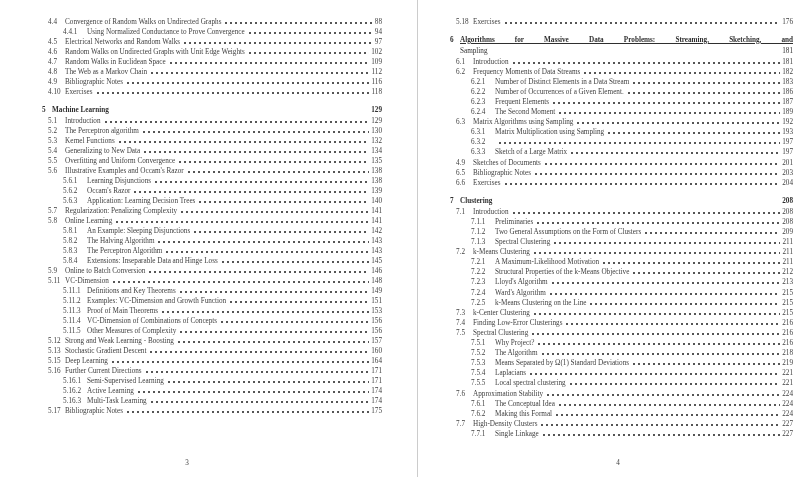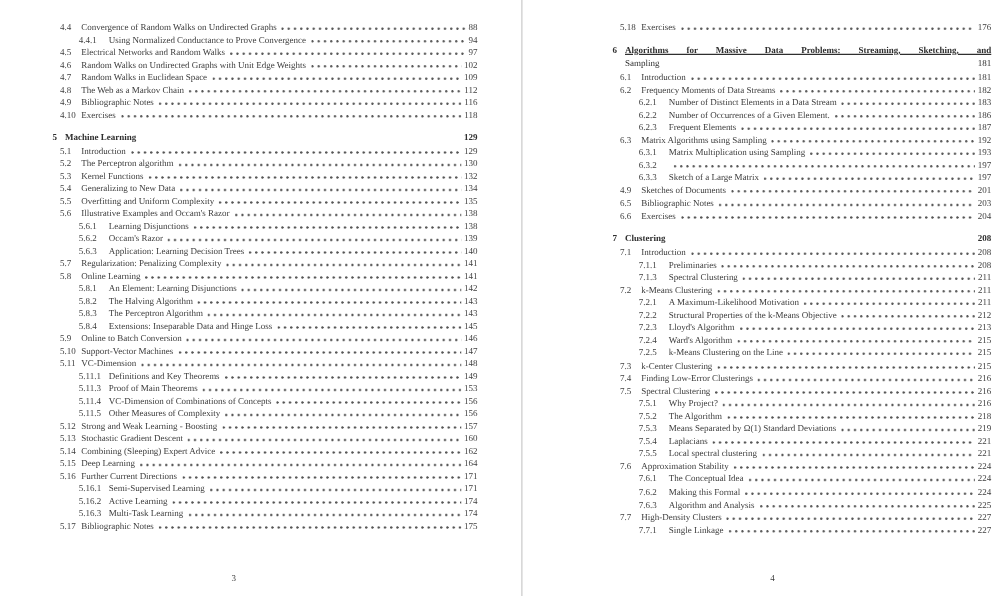--- a/index.html
+++ b/index.html
@@ -20,21 +20,21 @@
   .page.right { left: 450px; width: 343px; }
   .toc { position: absolute; top: 16.5px; left: 0; right: 0; }
 
   .row {
     display: flex;
     align-items: baseline;
     font-size: 7.2px;
     white-space: nowrap;
   }
   .page.left  .row { height: 10px;   line-height: 10px; }
-  .page.right .row { height: 10.1px; line-height: 10.1px; margin-left: 40px; }
+  .page.right .row { height: 10.1px; line-height: 10.1px; }
 
   .row.chapter, .row.chapter-line1 {
     margin-top: 8px;
     font-weight: bold;
     color: #2f2f2f;
   }
   .row.chapter-line2 { font-weight: normal; color: #2f2f2f; }
   .page.left  .row.chapter,
   .page.left  .row.chapter-line1,
   .page.left  .row.chapter-line2  { height: 11px; line-height: 11px; }
@@ -161,21 +161,21 @@
           <span class="pagenum">132</span>
         </div>
         <div class="row section">
           <span class="num">5.4</span>
           <span class="title">Generalizing to New Data</span>
           <span class="leader"></span>
           <span class="pagenum">134</span>
         </div>
         <div class="row section">
           <span class="num">5.5</span>
-          <span class="title">Overfitting and Uniform Complexity</span>
+          <span class="title">Overfitting and Uniform Convergence</span>
           <span class="leader"></span>
           <span class="pagenum">135</span>
         </div>
         <div class="row section">
           <span class="num">5.6</span>
           <span class="title">Illustrative Examples and Occam's Razor</span>
           <span class="leader"></span>
           <span class="pagenum">138</span>
         </div>
         <div class="row subsection">
@@ -203,21 +203,21 @@
           <span class="pagenum">141</span>
         </div>
         <div class="row section">
           <span class="num">5.8</span>
           <span class="title">Online Learning</span>
           <span class="leader"></span>
           <span class="pagenum">141</span>
         </div>
         <div class="row subsection">
           <span class="num">5.8.1</span>
-          <span class="title">An Element: Learning Disjunctions</span>
+          <span class="title">An Example: Sleeping Disjunctions</span>
           <span class="leader"></span>
           <span class="pagenum">142</span>
         </div>
         <div class="row subsection">
           <span class="num">5.8.2</span>
           <span class="title">The Halving Algorithm</span>
           <span class="leader"></span>
           <span class="pagenum">143</span>
         </div>
         <div class="row subsection">
@@ -232,38 +232,38 @@
           <span class="leader"></span>
           <span class="pagenum">145</span>
         </div>
         <div class="row section">
           <span class="num">5.9</span>
           <span class="title">Online to Batch Conversion</span>
           <span class="leader"></span>
           <span class="pagenum">146</span>
         </div>
         <div class="row section">
-          <span class="num">5.10</span>
-          <span class="title">Support-Vector Machines</span>
-          <span class="leader"></span>
-          <span class="pagenum">147</span>
-        </div>
-        <div class="row section">
           <span class="num">5.11</span>
           <span class="title">VC-Dimension</span>
           <span class="leader"></span>
           <span class="pagenum">148</span>
         </div>
         <div class="row subsection">
           <span class="num">5.11.1</span>
           <span class="title">Definitions and Key Theorems</span>
           <span class="leader"></span>
           <span class="pagenum">149</span>
         </div>
         <div class="row subsection">
+          <span class="num">5.11.2</span>
+          <span class="title">Examples: VC-Dimension and Growth Function</span>
+          <span class="leader"></span>
+          <span class="pagenum">151</span>
+        </div>
+        <div class="row subsection">
           <span class="num">5.11.3</span>
           <span class="title">Proof of Main Theorems</span>
           <span class="leader"></span>
           <span class="pagenum">153</span>
         </div>
         <div class="row subsection">
           <span class="num">5.11.4</span>
           <span class="title">VC-Dimension of Combinations of Concepts</span>
           <span class="leader"></span>
           <span class="pagenum">156</span>
@@ -278,26 +278,20 @@
           <span class="num">5.12</span>
           <span class="title">Strong and Weak Learning - Boosting</span>
           <span class="leader"></span>
           <span class="pagenum">157</span>
         </div>
         <div class="row section">
           <span class="num">5.13</span>
           <span class="title">Stochastic Gradient Descent</span>
           <span class="leader"></span>
           <span class="pagenum">160</span>
-        </div>
-        <div class="row section">
-          <span class="num">5.14</span>
-          <span class="title">Combining (Sleeping) Expert Advice</span>
-          <span class="leader"></span>
-          <span class="pagenum">162</span>
         </div>
         <div class="row section">
           <span class="num">5.15</span>
           <span class="title">Deep Learning</span>
           <span class="leader"></span>
           <span class="pagenum">164</span>
         </div>
         <div class="row section">
           <span class="num">5.16</span>
           <span class="title">Further Current Directions</span>
@@ -373,20 +367,26 @@
           <span class="title">Number of Occurrences of a Given Element.</span>
           <span class="leader"></span>
           <span class="pagenum">186</span>
         </div>
         <div class="row subsection">
           <span class="num">6.2.3</span>
           <span class="title">Frequent Elements</span>
           <span class="leader"></span>
           <span class="pagenum">187</span>
         </div>
+        <div class="row subsection">
+          <span class="num">6.2.4</span>
+          <span class="title">The Second Moment</span>
+          <span class="leader"></span>
+          <span class="pagenum">189</span>
+        </div>
         <div class="row section">
           <span class="num">6.3</span>
           <span class="title">Matrix Algorithms using Sampling</span>
           <span class="leader"></span>
           <span class="pagenum">192</span>
         </div>
         <div class="row subsection">
           <span class="num">6.3.1</span>
           <span class="title">Matrix Multiplication using Sampling</span>
           <span class="leader"></span>
@@ -433,20 +433,26 @@
           <span class="leader"></span>
           <span class="pagenum">208</span>
         </div>
         <div class="row subsection">
           <span class="num">7.1.1</span>
           <span class="title">Preliminaries</span>
           <span class="leader"></span>
           <span class="pagenum">208</span>
         </div>
         <div class="row subsection">
+          <span class="num">7.1.2</span>
+          <span class="title">Two General Assumptions on the Form of Clusters</span>
+          <span class="leader"></span>
+          <span class="pagenum">209</span>
+        </div>
+        <div class="row subsection">
           <span class="num">7.1.3</span>
           <span class="title">Spectral Clustering</span>
           <span class="leader"></span>
           <span class="pagenum">211</span>
         </div>
         <div class="row section">
           <span class="num">7.2</span>
           <span class="title">k-Means Clustering</span>
           <span class="leader"></span>
           <span class="pagenum">211</span>
@@ -539,26 +545,20 @@
           <span class="num">7.6.1</span>
           <span class="title">The Conceptual Idea</span>
           <span class="leader"></span>
           <span class="pagenum">224</span>
         </div>
         <div class="row subsection">
           <span class="num">7.6.2</span>
           <span class="title">Making this Formal</span>
           <span class="leader"></span>
           <span class="pagenum">224</span>
-        </div>
-        <div class="row subsection">
-          <span class="num">7.6.3</span>
-          <span class="title">Algorithm and Analysis</span>
-          <span class="leader"></span>
-          <span class="pagenum">225</span>
         </div>
         <div class="row section">
           <span class="num">7.7</span>
           <span class="title">High-Density Clusters</span>
           <span class="leader"></span>
           <span class="pagenum">227</span>
         </div>
         <div class="row subsection">
           <span class="num">7.7.1</span>
           <span class="title">Single Linkage</span>

